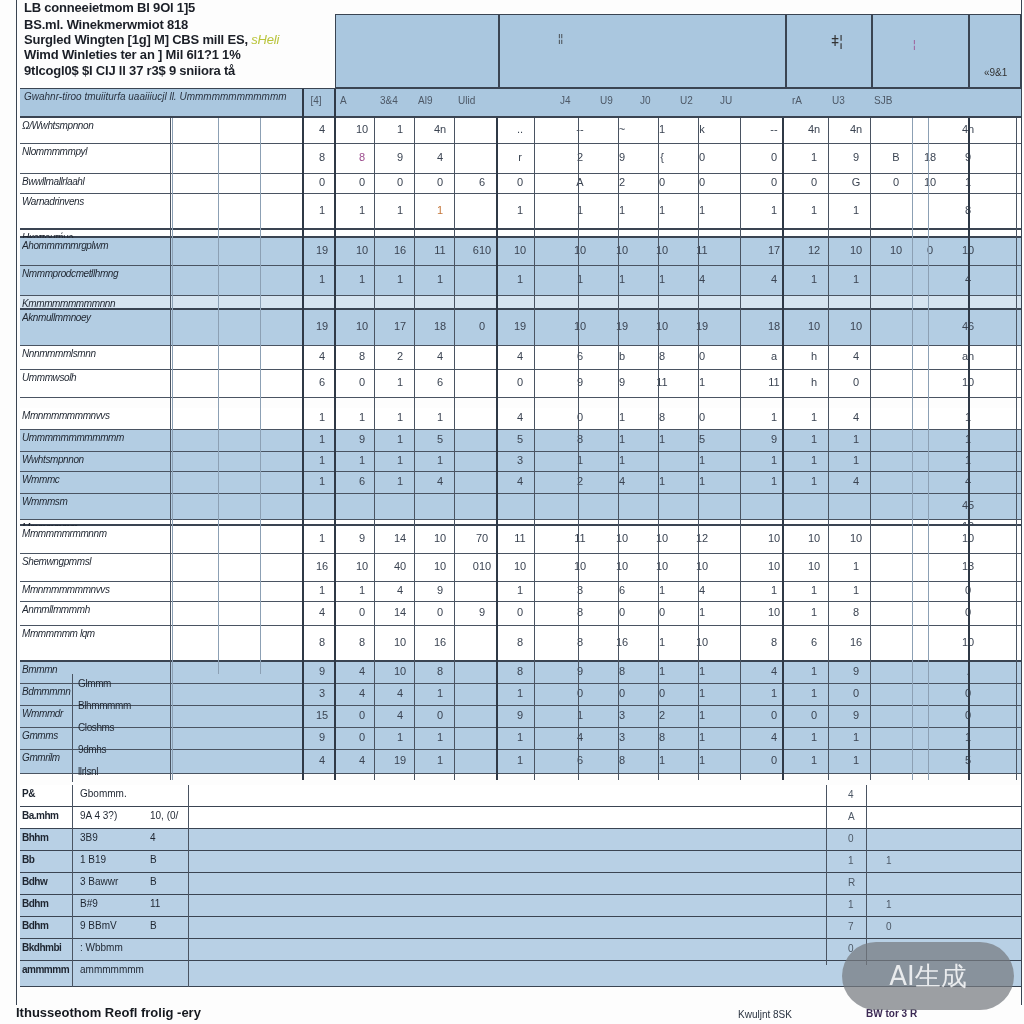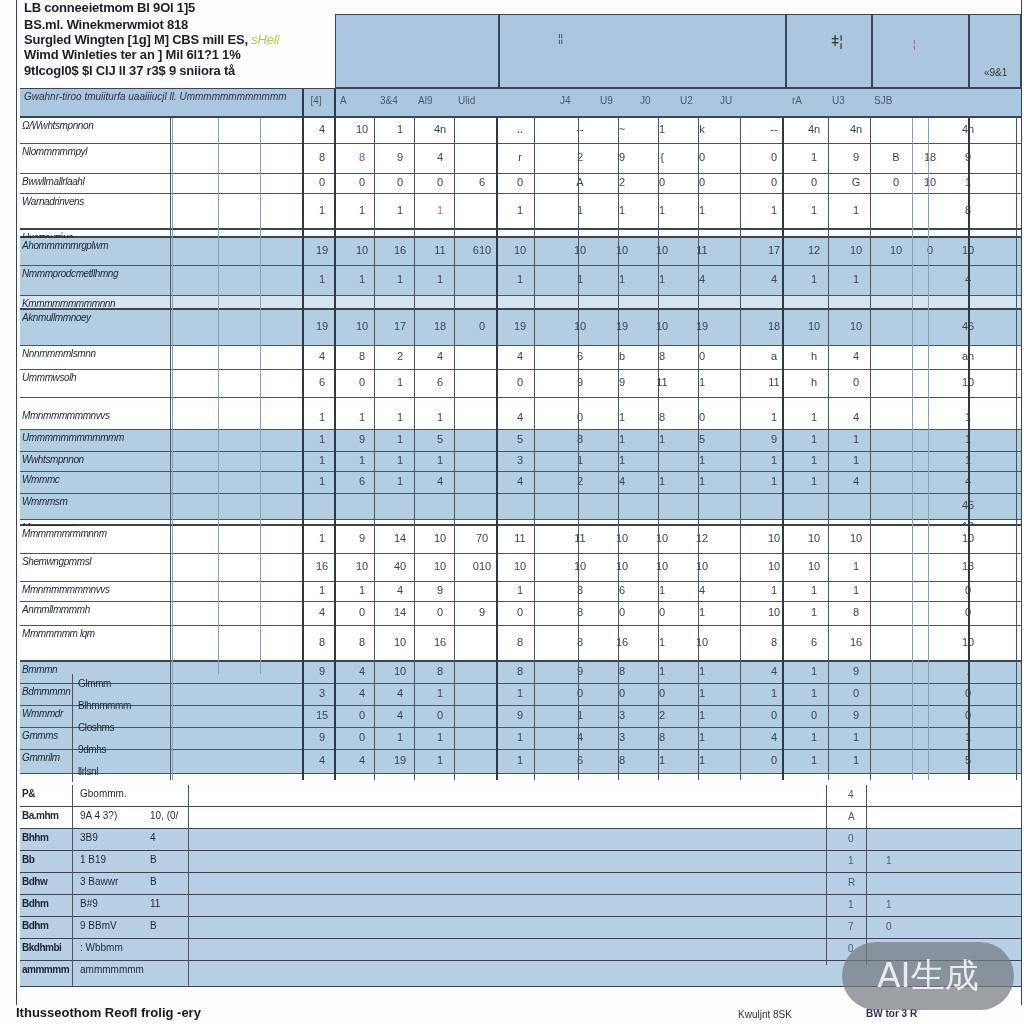--- a/index.html
+++ b/index.html
@@ -52,21 +52,21 @@
   .footer-left { position: absolute; left: 16px; top: 1005px; font-size: 13px; font-weight: bold; color: #15191f; white-space: nowrap; }
   .footer-mid { position: absolute; left: 738px; top: 1009px; font-size: 10px; color: #2a3340; }
   .footer-right { position: absolute; left: 866px; top: 1008px; font-size: 10px; color: #3c2a55; font-weight: bold; }
 
   
   .banner { position: absolute; left: 0; top: 482px; width: 1024px; height: 60px; background: rgba(244, 140, 186, 0.86); display: flex; align-items: center; justify-content: center; }
   .banner-text { font-family: "DejaVu Sans", sans-serif; font-weight: bold; font-size: 28px; color: #ffffff; letter-spacing: 0.5px; text-shadow: 0 1px 2px rgba(150, 40, 90, 0.35); }
 
   
   .ai-badge { position: absolute; left: 842px; top: 942px; width: 172px; height: 68px; border-radius: 34px; background: rgba(118, 122, 128, 0.72); display: flex; align-items: center; justify-content: center; }
-  .ai-badge span { font-family: "DejaVu Sans", sans-serif; font-size: 34px; color: rgba(255,255,255,0.82); }
+  .ai-badge span { font-family: "DejaVu Sans", sans-serif; font-size: 26px; color: rgba(255,255,255,0.82); }
 </style>
 </head>
 <body>
 
 <div class="page">
   <div class="frame"></div>
 
   <div class="title-block">
     <div class="title-line" style="top:0px">LB conneeietmom Bl 9Ol  1]5</div>
     <div class="title-line" style="top:17px">BS.ml. Winekmerwmiot 818</div>

